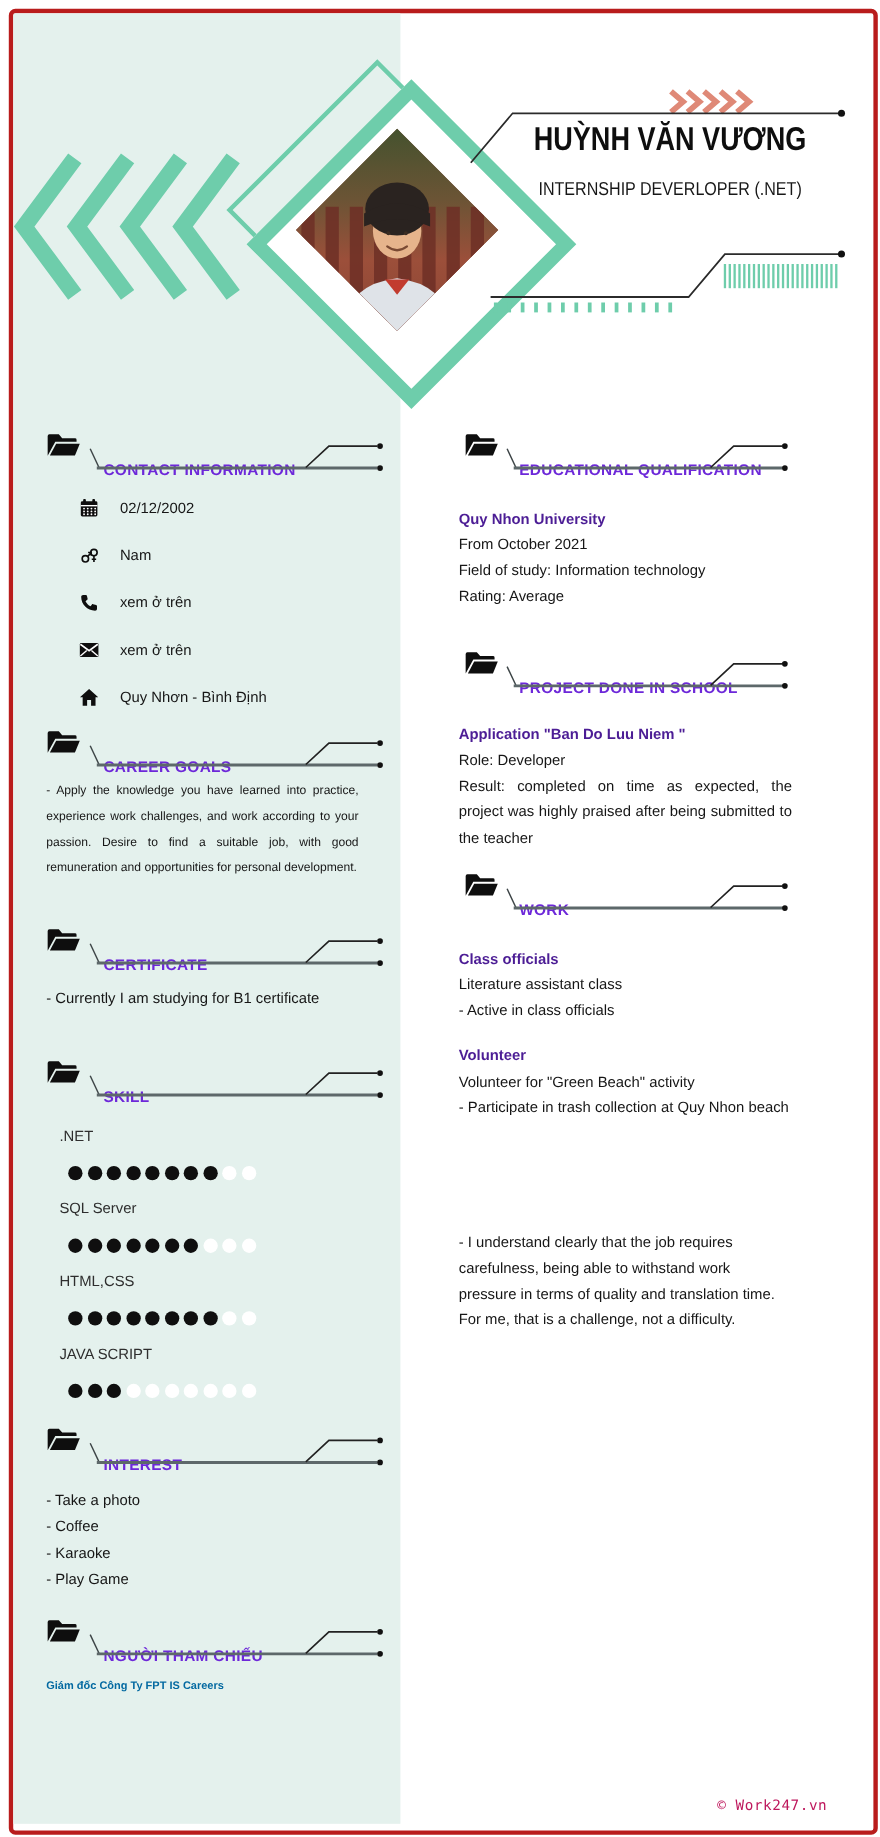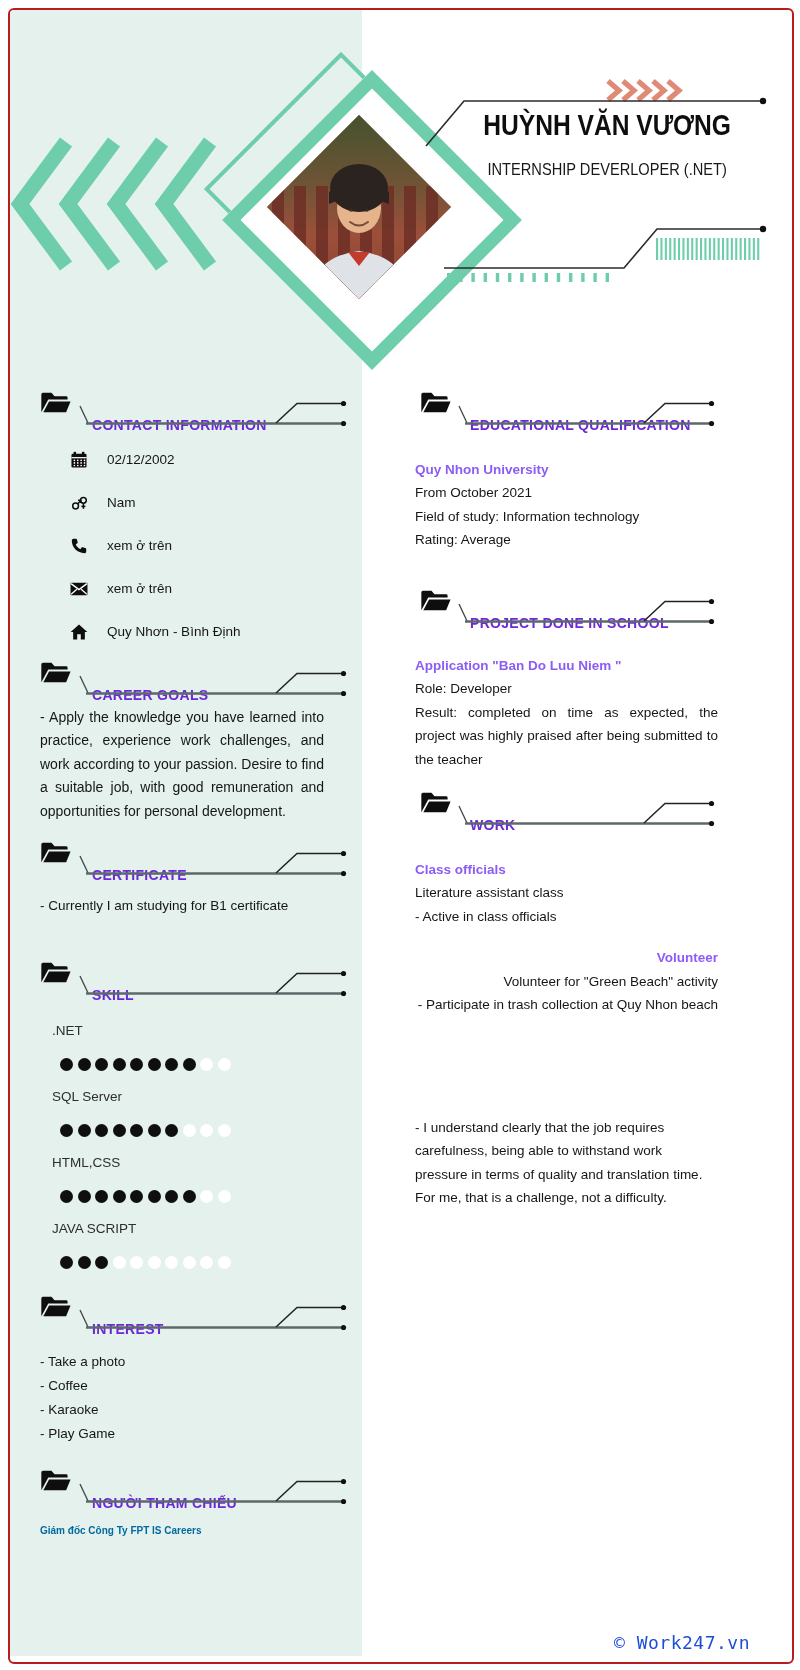--- a/index.html
+++ b/index.html
@@ -2,21 +2,21 @@
 <html><head>
 <meta charset="utf-8">
 <style>
   html,body{margin:0;padding:0;}
   body{
     width:800px;height:1670px;position:relative;background:#ffffff;
     font-family:"Liberation Sans","DejaVu Sans",sans-serif;color:#1b1b1b;
   }
   .page{
     position:absolute;left:8px;top:8px;width:782px;height:1652px;
-    background:#fff;border:2px solid #b91c1c;border-radius:6px;overflow:hidden;
+    background:#fff;border:4px solid #b91c1c;border-radius:6px;overflow:hidden;
   }
   .mint{position:absolute;left:0;top:0;width:352px;height:1646px;background:#e4f1ed;}
 
   svg{display:block;}
   .deco{position:absolute;left:0;top:0;pointer-events:none;}
   .z1{z-index:1}.z2{z-index:2}.z3{z-index:3}.z4{z-index:4}.z5{z-index:5}
 
   
   .diamond{position:absolute;transform:rotate(45deg);}
   .frame-thin{left:234px;top:82px;width:186px;height:186px;border:4px solid #6ecdab;}
@@ -42,44 +42,44 @@
              font-weight:700;letter-spacing:.3px;color:#6d28d9;white-space:nowrap;margin-top:16px;}
   .sec-head.sright .sec-title{left:55px;}
   .headline{position:absolute;left:0;top:0;width:100%;height:100%;}
 
   
   .contact-rows{position:absolute;left:60px;top:428px;z-index:6;}
   .crow{height:43px;display:flex;align-items:center;}
   .crow .cicon{width:18px;height:18px;margin-right:19px;flex:none;}
   .crow .ctext{font-size:13.5px;color:#161616;}
 
-  .para{position:absolute;left:30px;width:284px;font-size:14px;line-height:23.4px;
+  .para{position:absolute;left:30px;width:284px;font-size:11px;line-height:23.4px;
         text-align:justify;color:#161616;z-index:6;}
   .line-text{position:absolute;left:30px;font-size:13.5px;line-height:23px;color:#161616;z-index:6;}
 
   .skills{position:absolute;left:30px;top:1010px;z-index:6;}
   .skill-item{height:66px;margin-left:12px;}
   .skill-name{height:22px;line-height:22px;font-size:13.5px;color:#2e2e2e;}
   .dots{margin-top:16px;padding-left:8px;display:flex;gap:4.5px;}
   .dot{width:13px;height:13px;border-radius:50%;background:#ffffff;}
   .dot.filled{background:#0f0f0f;}
 
   .interests{position:absolute;left:30px;top:1340px;font-size:13.5px;line-height:24px;color:#161616;z-index:6;}
 
   .ref-text{position:absolute;left:30px;top:1515px;font-size:10px;font-weight:700;color:#0369a1;z-index:6;}
 
   
   .rblock{position:absolute;left:405px;width:303px;font-size:13.5px;line-height:23.4px;color:#161616;z-index:6;}
-  .rblock .b{font-weight:700;color:#8b5cf6;}
+  .rblock .b{font-weight:700;color:#4c1d95;}
   .rblock .just{text-align:justify;}
-  .group2{margin-top:18px;text-align:right;}
+  .group2{margin-top:18px;}
 
   .copyright{position:absolute;right:42px;top:1622px;z-index:6;
-             font-family:"DejaVu Sans Mono",monospace;font-size:18px;
-             letter-spacing:.5px;color:#1d4ed8;padding-left:27px;}
+             font-family:"DejaVu Sans Mono",monospace;font-size:13px;
+             letter-spacing:.5px;color:#be185d;padding-left:27px;}
 </style>
 </head>
 <body>
 
 <div class="page">
   <div class="mint"></div>
 
   <svg class="deco z1" width="782" height="320" viewBox="0 0 782 320">
     <g fill="none" stroke="#6ecdab" stroke-width="15" stroke-linejoin="miter">
       <polyline points="56,132 10,194 56,256"></polyline>

